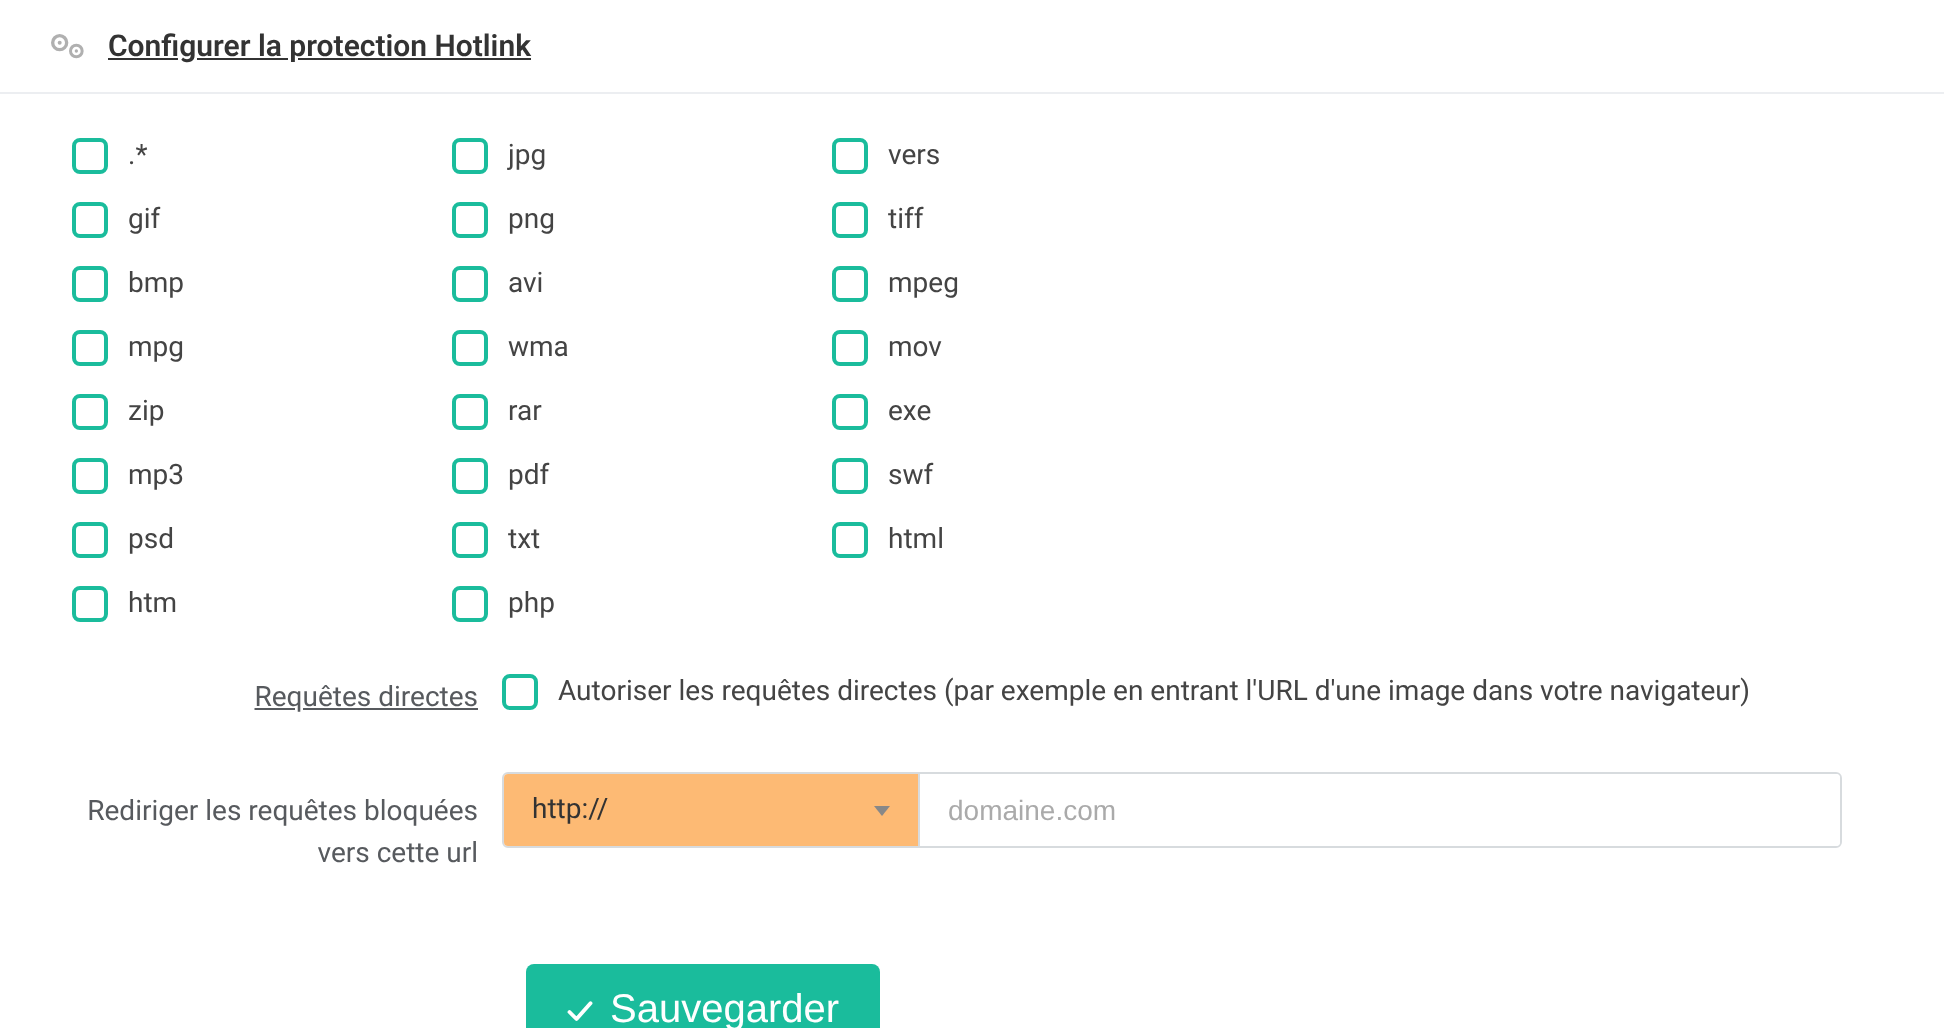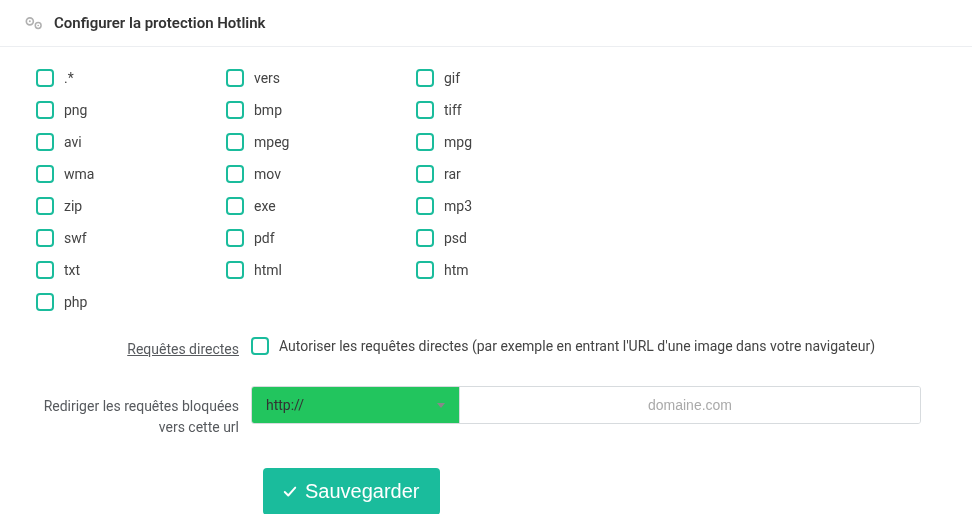--- a/index.html
+++ b/index.html
@@ -21,20 +21,21 @@
   .gears-icon {
     width: 20px;
     height: 16px;
     color: #b0b0b0;
     margin-right: 10px;
   }
   .header-title {
     font-size: 15px;
     font-weight: 600;
     color: #333;
+    text-decoration: underline;
   }
   .form {
     padding: 22px 36px 24px 36px;
   }
   .row {
     display: flex;
     align-items: flex-start;
     margin-bottom: 26px;
   }
   .row-label {
@@ -66,54 +67,53 @@
     border-radius: 4px;
     background: #fff;
     margin-right: 10px;
     cursor: pointer;
     flex-shrink: 0;
   }
   .chk-label {
     color: #444;
   }
   .row-direct .row-label { padding-top: 2px; text-decoration: underline; }
-  .row-redirect { margin-bottom: 30px; }
+  .row-redirect { margin-bottom: 44px; }
   .row-redirect .row-label { padding-top: 10px; }
   .input-group {
     display: flex;
     width: 670px;
     border: 1px solid #d7dbde;
     border-radius: 3px;
     overflow: hidden;
   }
   .select-wrap {
     display: flex;
     align-items: center;
     justify-content: space-between;
     padding: 10px 14px;
     width: 208px;
     border-right: 1px solid #d7dbde;
-    background: #22c55e;
+    background: #fdba74;
     cursor: pointer;
   }
   .select-val { color: #333; }
   .caret-down {
     width: 0; height: 0;
     border-left: 4px solid transparent;
     border-right: 4px solid transparent;
     border-top: 5px solid #888;
   }
   .input-text {
     flex: 1;
     border: none;
     outline: none;
     padding: 10px 14px;
     font-size: 14px;
     color: #333;
-    text-align: center;
   }
   .input-text::placeholder { color: #aaa; }
   .btn-save {
     display: inline-flex;
     align-items: center;
     background: #1abc9c;
     color: #fff;
     border: none;
     border-radius: 4px;
     padding: 12px 20px;
@@ -143,81 +143,85 @@
 
   <div class="row">
     <div class="row-content">
       <div class="ext-grid" id="ext-grid">
           <div class="chk-item">
             <div class="chk-box"></div>
             <span class="chk-label">.*</span>
           </div>
           <div class="chk-item">
             <div class="chk-box"></div>
+            <span class="chk-label">jpg</span>
+          </div>
+          <div class="chk-item">
+            <div class="chk-box"></div>
             <span class="chk-label">vers</span>
           </div>
           <div class="chk-item">
             <div class="chk-box"></div>
             <span class="chk-label">gif</span>
           </div>
           <div class="chk-item">
             <div class="chk-box"></div>
             <span class="chk-label">png</span>
           </div>
           <div class="chk-item">
             <div class="chk-box"></div>
+            <span class="chk-label">tiff</span>
+          </div>
+          <div class="chk-item">
+            <div class="chk-box"></div>
             <span class="chk-label">bmp</span>
           </div>
           <div class="chk-item">
             <div class="chk-box"></div>
-            <span class="chk-label">tiff</span>
-          </div>
-          <div class="chk-item">
-            <div class="chk-box"></div>
             <span class="chk-label">avi</span>
           </div>
           <div class="chk-item">
             <div class="chk-box"></div>
             <span class="chk-label">mpeg</span>
           </div>
           <div class="chk-item">
             <div class="chk-box"></div>
             <span class="chk-label">mpg</span>
           </div>
           <div class="chk-item">
             <div class="chk-box"></div>
             <span class="chk-label">wma</span>
           </div>
           <div class="chk-item">
             <div class="chk-box"></div>
             <span class="chk-label">mov</span>
           </div>
           <div class="chk-item">
             <div class="chk-box"></div>
+            <span class="chk-label">zip</span>
+          </div>
+          <div class="chk-item">
+            <div class="chk-box"></div>
             <span class="chk-label">rar</span>
           </div>
           <div class="chk-item">
             <div class="chk-box"></div>
-            <span class="chk-label">zip</span>
-          </div>
-          <div class="chk-item">
-            <div class="chk-box"></div>
             <span class="chk-label">exe</span>
           </div>
           <div class="chk-item">
             <div class="chk-box"></div>
             <span class="chk-label">mp3</span>
           </div>
           <div class="chk-item">
             <div class="chk-box"></div>
+            <span class="chk-label">pdf</span>
+          </div>
+          <div class="chk-item">
+            <div class="chk-box"></div>
             <span class="chk-label">swf</span>
-          </div>
-          <div class="chk-item">
-            <div class="chk-box"></div>
-            <span class="chk-label">pdf</span>
           </div>
           <div class="chk-item">
             <div class="chk-box"></div>
             <span class="chk-label">psd</span>
           </div>
           <div class="chk-item">
             <div class="chk-box"></div>
             <span class="chk-label">txt</span>
           </div>
           <div class="chk-item">

